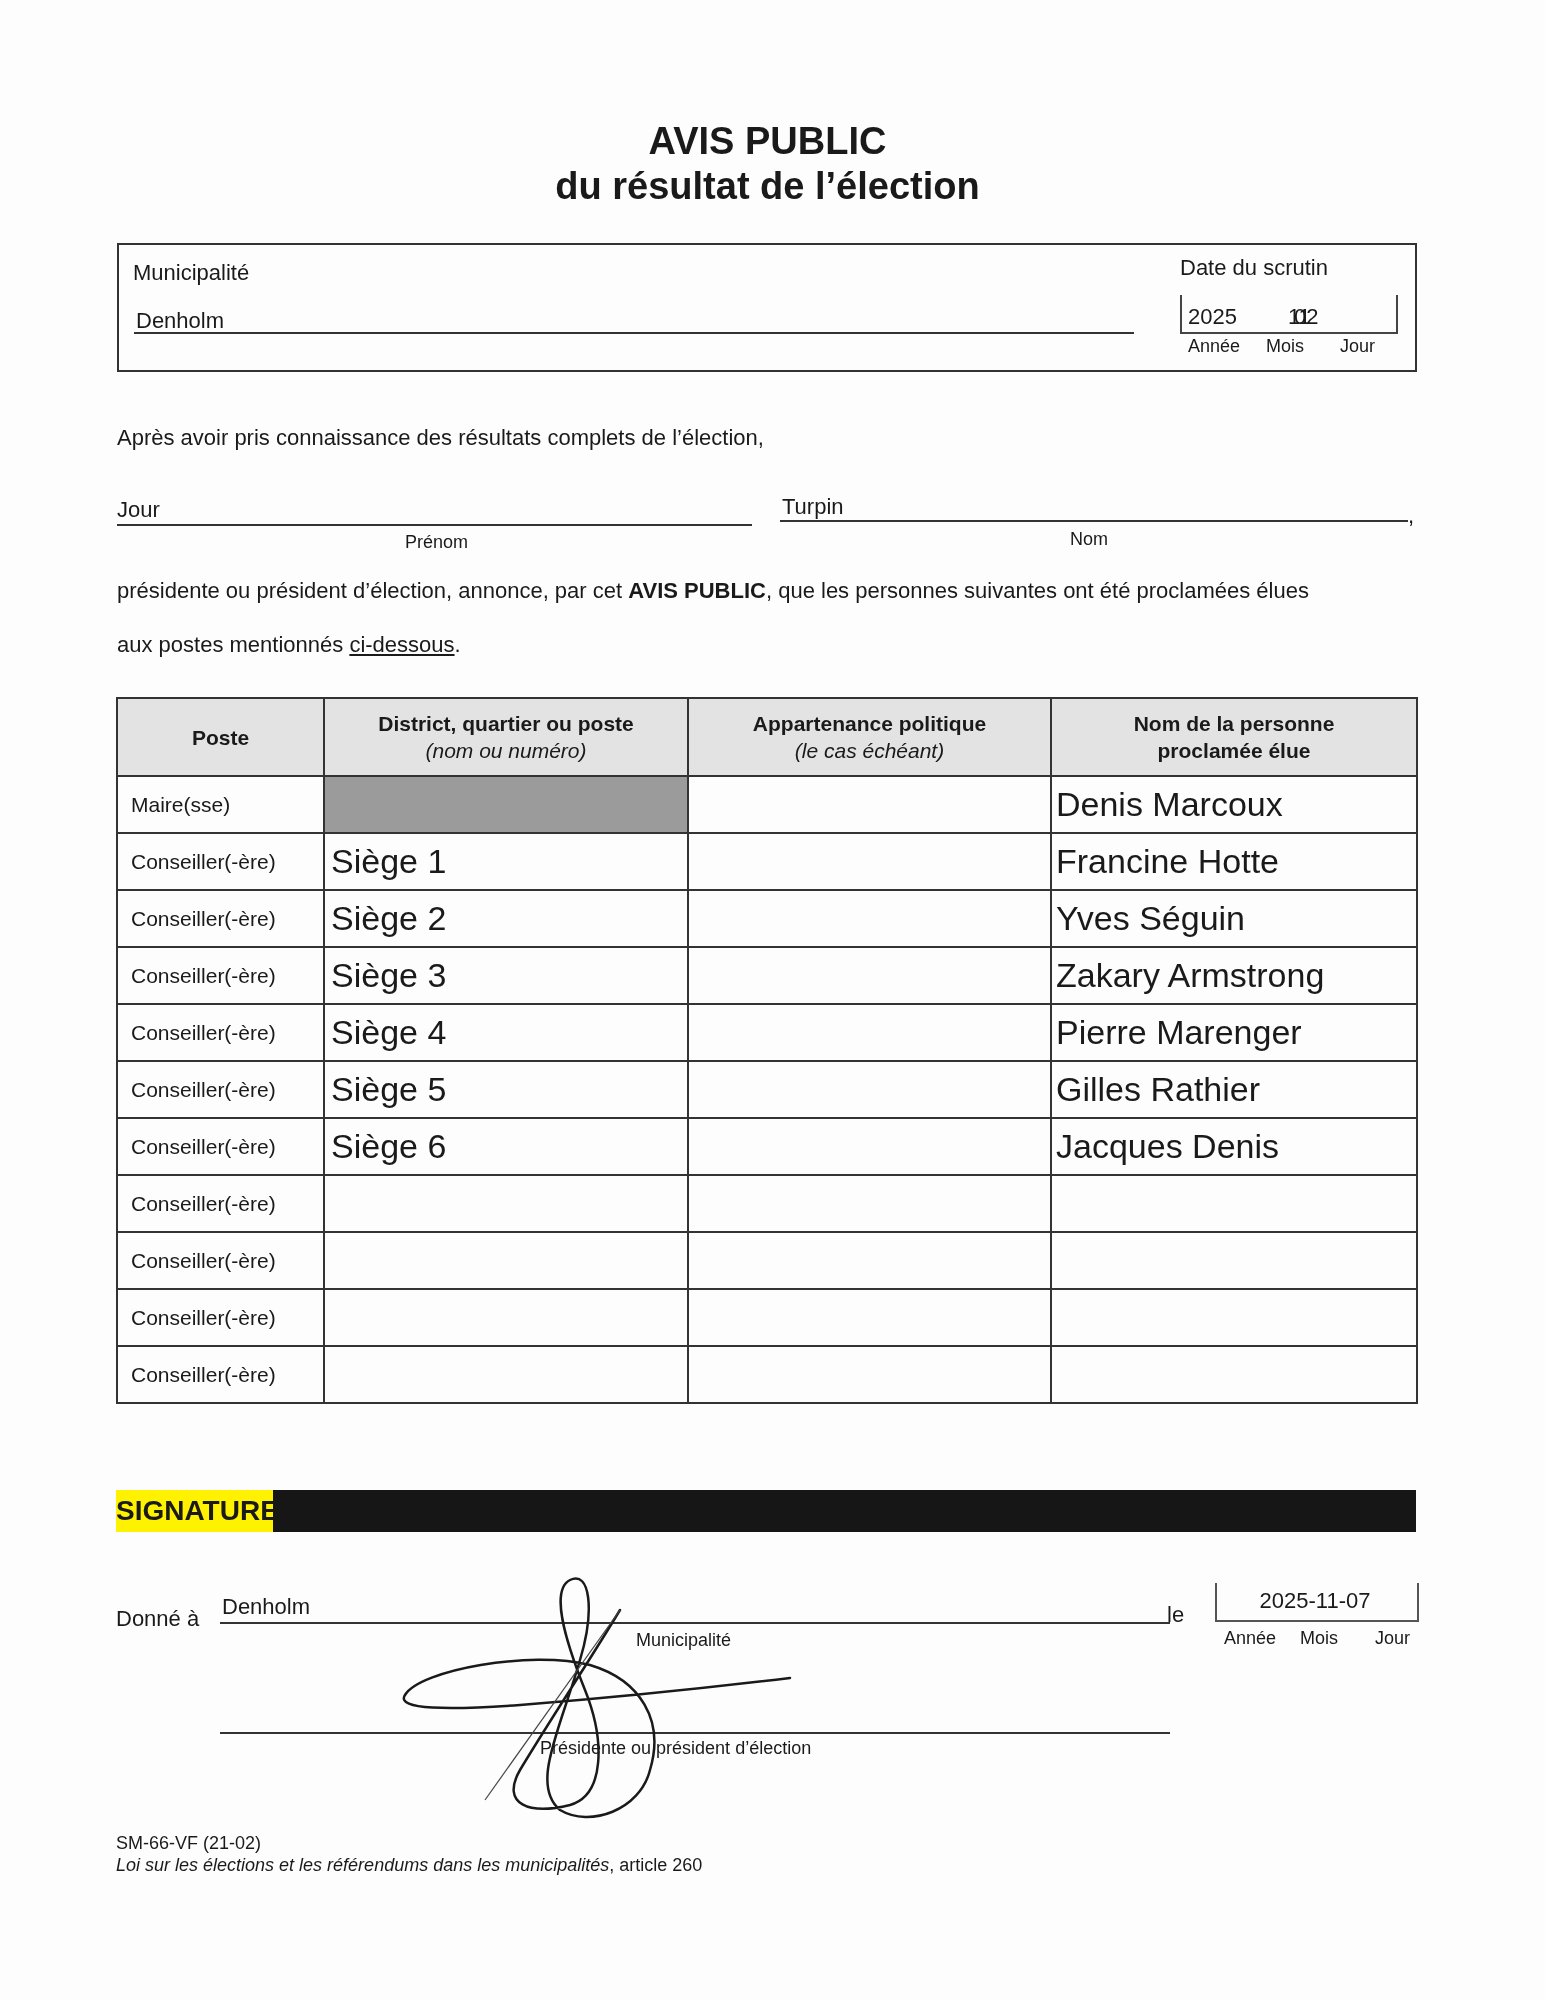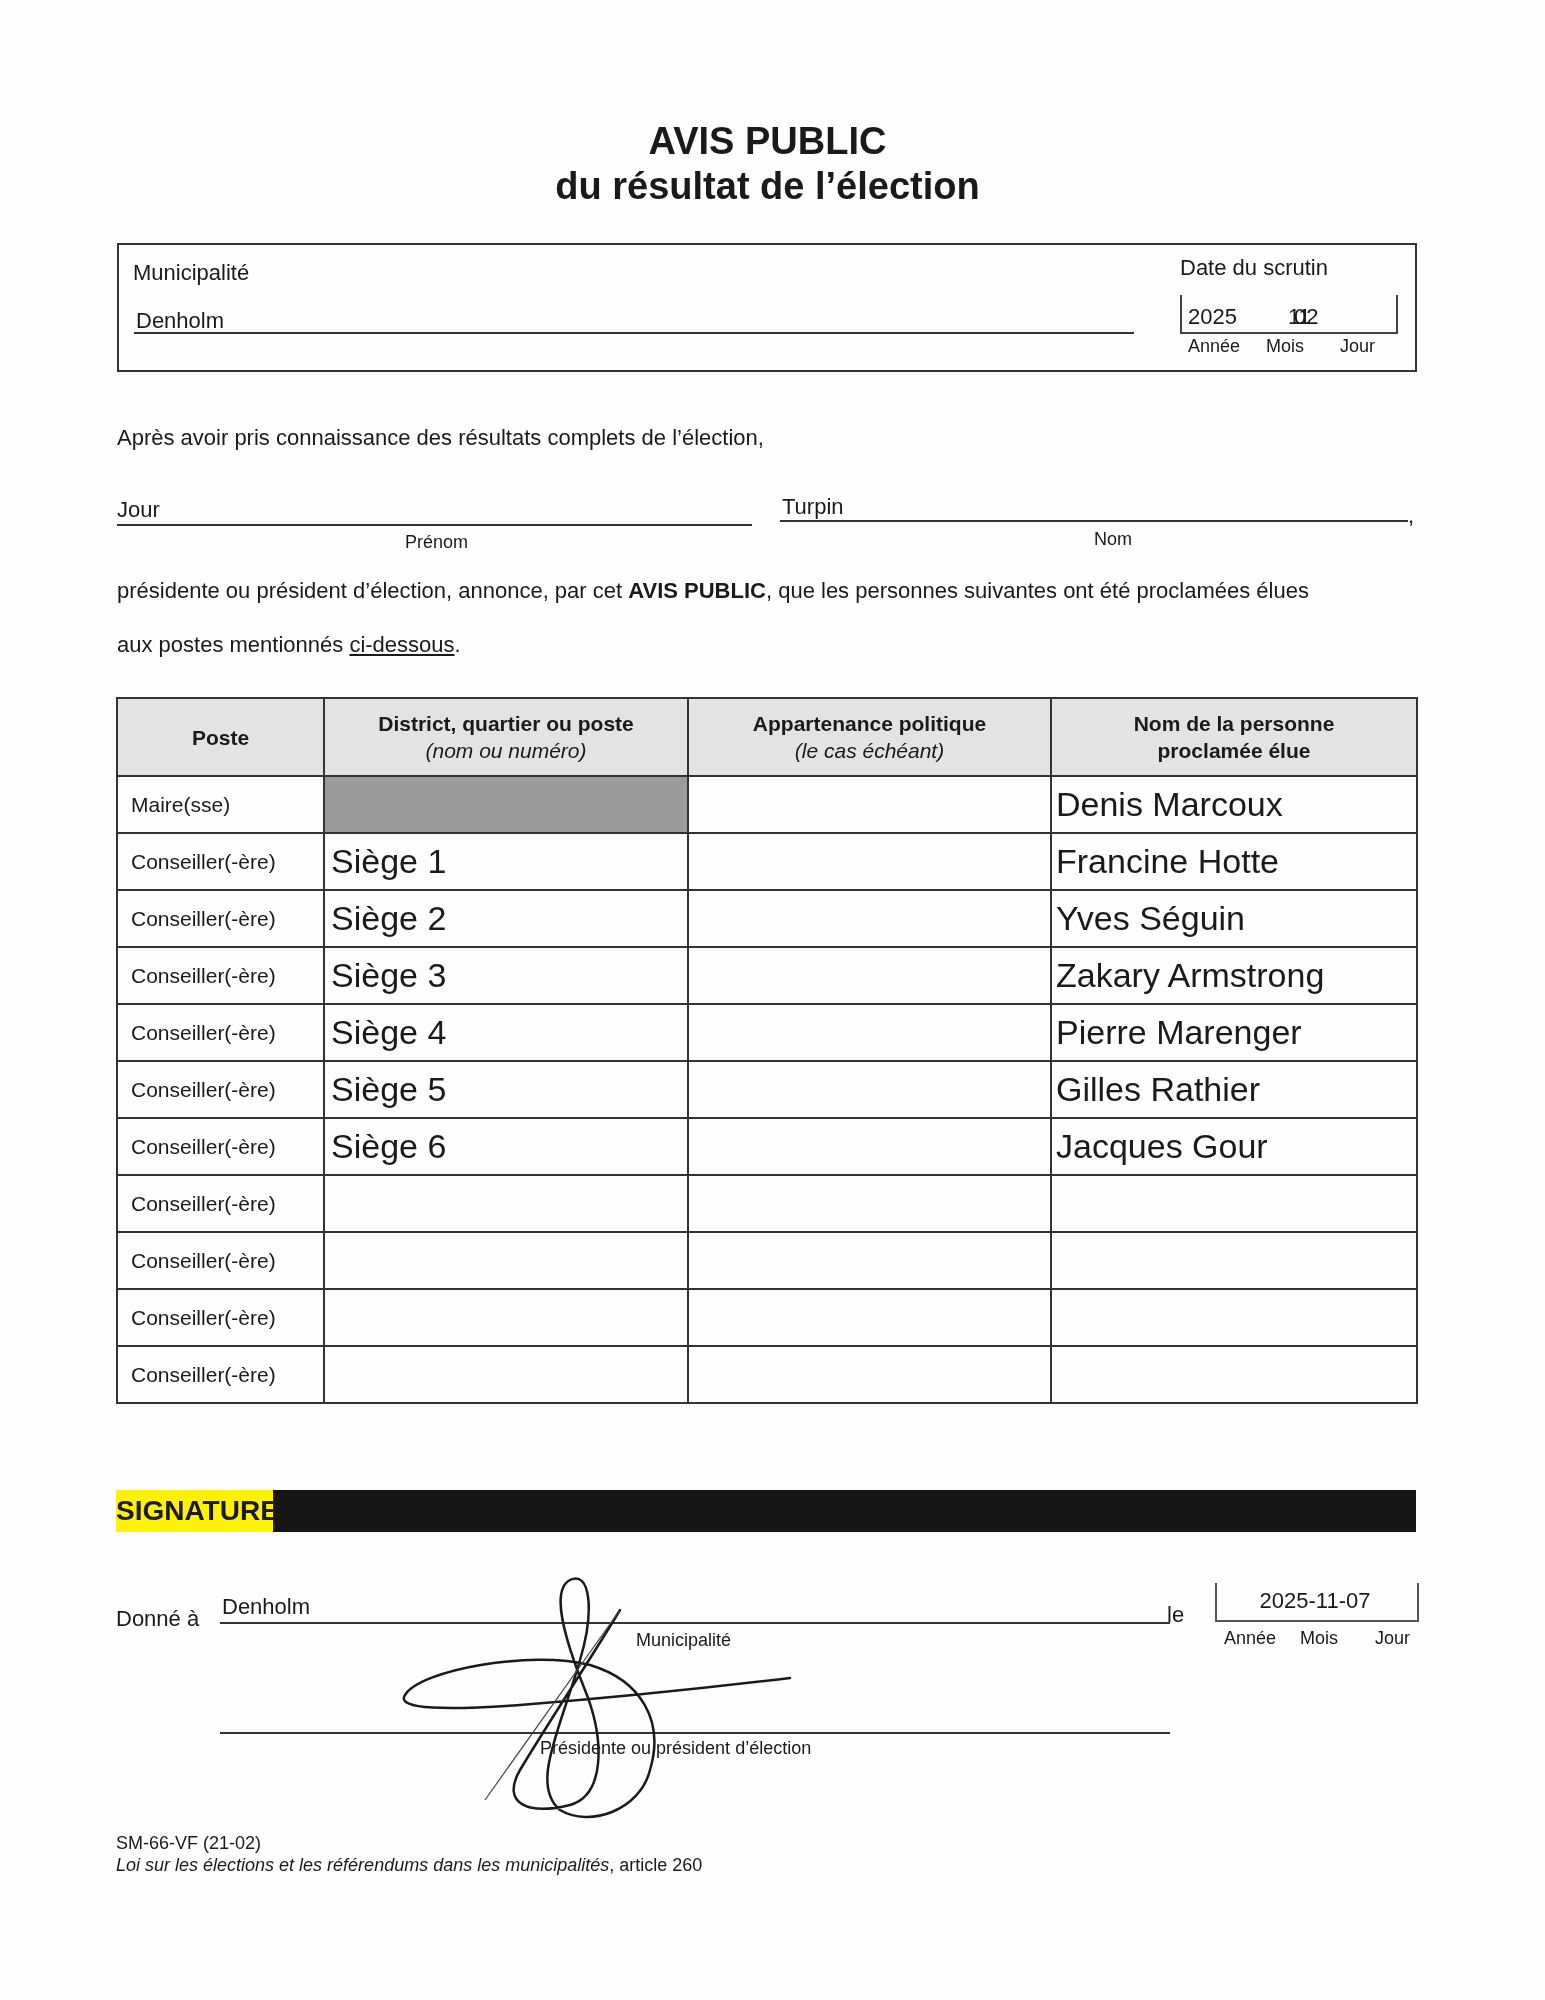--- a/index.html
+++ b/index.html
@@ -63,21 +63,21 @@
 <div class="abs label-xs" style="left:1266px; top:336px;">Mois</div>
 <div class="abs label-xs" style="left:1340px; top:336px;">Jour</div>
 
 <div class="abs para" style="top:425px;">Après avoir pris connaissance des résultats complets de l’élection,</div>
 <div class="abs label-sm" style="left:117px; top:497px;">Jour</div>
 <div class="hline" style="left:117px; top:524px; width:635px;"></div>
 <div class="abs label-xs" style="left:405px; top:532px;">Prénom</div>
 <div class="abs label-sm" style="left:782px; top:494px;">Turpin</div>
 <div class="hline" style="left:780px; top:520px; width:628px;"></div>
 <div class="abs label-sm" style="left:1408px; top:503px;">,</div>
-<div class="abs label-xs" style="left:1070px; top:529px;margin-left:24px;">Nom</div>
+<div class="abs label-xs" style="left:1070px; top:529px;">Nom</div>
 
 <div class="abs para" style="top:578px; white-space:nowrap;">
   <span>présidente ou président d’élection, annonce, par cet </span><b>AVIS PUBLIC</b><span>, que les personnes suivantes ont été proclamées élues</span>
 </div>
 <div class="abs para" style="top:632px; white-space:nowrap;">
   <span>aux postes mentionnés </span><span style="text-decoration:underline;">ci-dessous</span><span>.</span>
 </div>
 
 <table class="results">
   <colgroup>
@@ -128,21 +128,21 @@
     <tr>
       <td class="poste">Conseiller(-ère)</td>
       <td class="district">Siège 5</td>
       <td></td>
       <td class="elu">Gilles Rathier</td>
     </tr>
     <tr>
       <td class="poste">Conseiller(-ère)</td>
       <td class="district">Siège 6</td>
       <td></td>
-      <td class="elu">Jacques Gour</td>
+      <td class="elu">Jacques Denis</td>
     </tr>
     <tr>
       <td class="poste">Conseiller(-ère)</td>
       <td class="district"></td>
       <td></td>
       <td class="elu"></td>
     </tr>
     <tr>
       <td class="poste">Conseiller(-ère)</td>
       <td class="district"></td>

